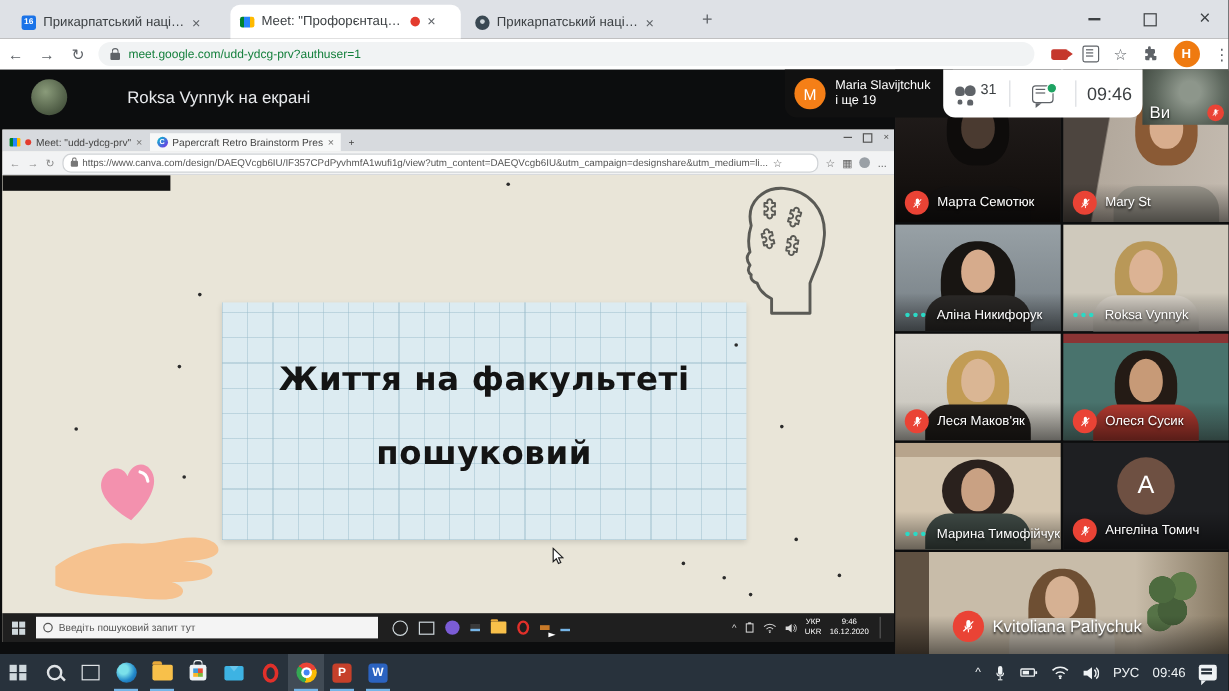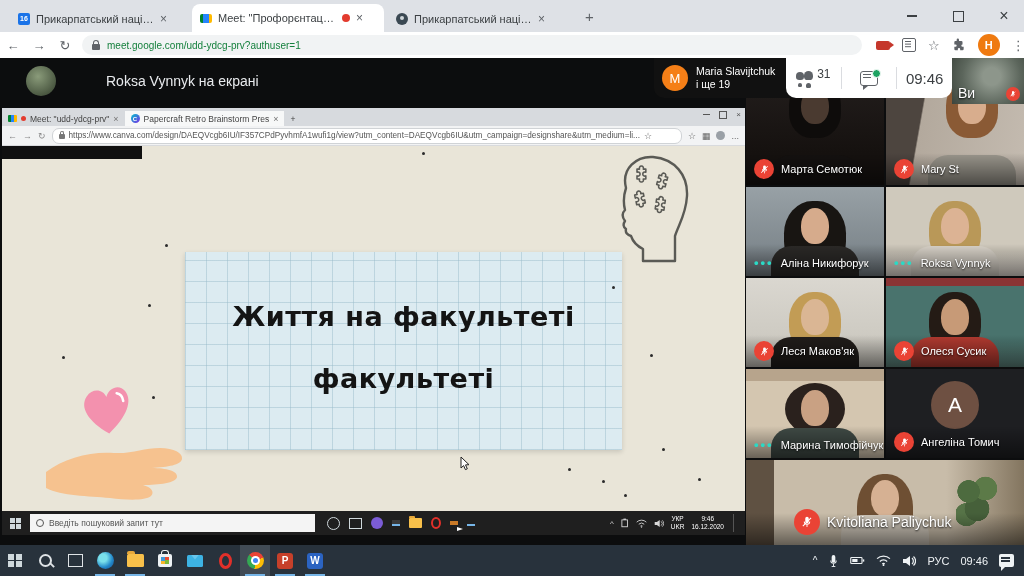--- a/index.html
+++ b/index.html
@@ -457,21 +457,21 @@
             <path transform="translate(47,18) scale(0.52)" d="M0 6 h5 a4 4 0 1 1 7 0 h5 v6 a4 4 0 1 0 0 7 v6 h-5 a4 4 0 1 1 -7 0 h-5 v-6 a4 4 0 1 0 0 -7 z"></path>
             <path transform="translate(70,24) scale(0.52) rotate(15)" d="M0 6 h5 a4 4 0 1 1 7 0 h5 v6 a4 4 0 1 0 0 7 v6 h-5 a4 4 0 1 1 -7 0 h-5 v-6 a4 4 0 1 0 0 -7 z"></path>
             <path transform="translate(44,44) scale(0.52) rotate(-12)" d="M0 6 h5 a4 4 0 1 1 7 0 h5 v6 a4 4 0 1 0 0 7 v6 h-5 a4 4 0 1 1 -7 0 h-5 v-6 a4 4 0 1 0 0 -7 z"></path>
             <path transform="translate(67,48) scale(0.52) rotate(8)" d="M0 6 h5 a4 4 0 1 1 7 0 h5 v6 a4 4 0 1 0 0 7 v6 h-5 a4 4 0 1 1 -7 0 h-5 v-6 a4 4 0 1 0 0 -7 z"></path>
           </g>
         </svg>
 
         <div class="card">
           <div class="cardtxt">
             <div>Життя на факультеті</div>
-            <div>факультеті</div>
+            <div>пошуковий</div>
           </div>
         </div>
 
         <svg style="position:absolute;left:76px;top:238px;transform:rotate(-8deg)" width="56" height="52" viewBox="0 0 52 48">
           <path d="M26 46 C8 32 2 18 10 9 C16 2 26 4 28 12 C32 3 42 2 46 9 C52 19 44 33 26 46 Z" fill="#f391ae"></path>
           <path d="M38 10 C41 11 43 14 43 18" fill="none" stroke="#fff" stroke-width="2.4" stroke-linecap="round"></path>
         </svg>
         <svg style="position:absolute;left:44px;top:290px" width="144" height="74" viewBox="0 0 144 74">
           <path d="M0 36 C18 22 46 15 68 17 C86 18 98 12 114 12 C128 12 137 17 136 23 C135 29 122 31 106 32 C120 32 132 35 131 41 C130 47 113 49 97 49 C105 51 109 56 105 60 C99 65 80 64 64 62 C42 60 16 60 0 52 Z" fill="#f6c28f"></path>
         </svg>

